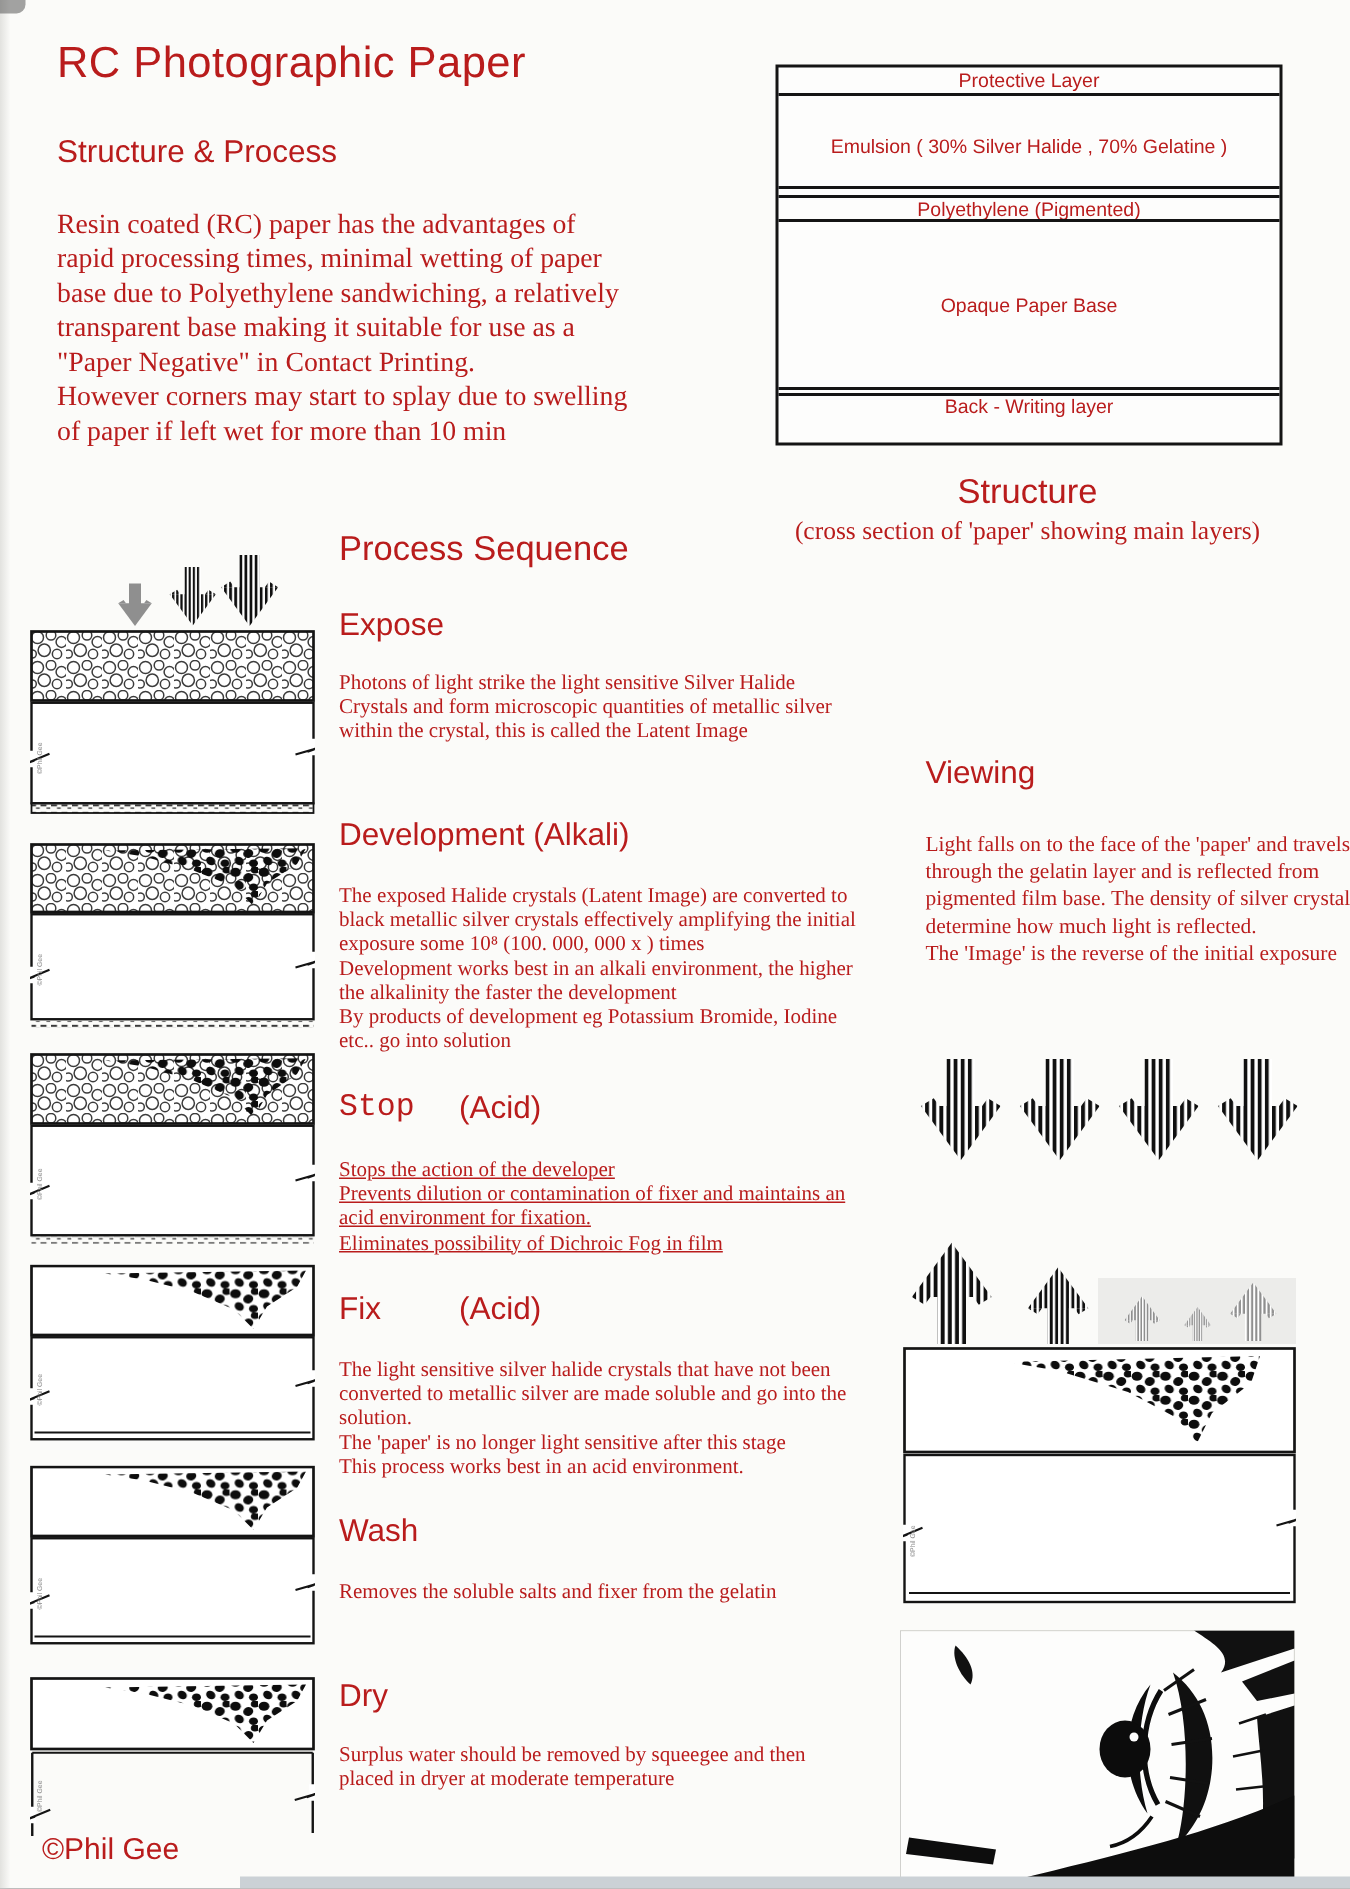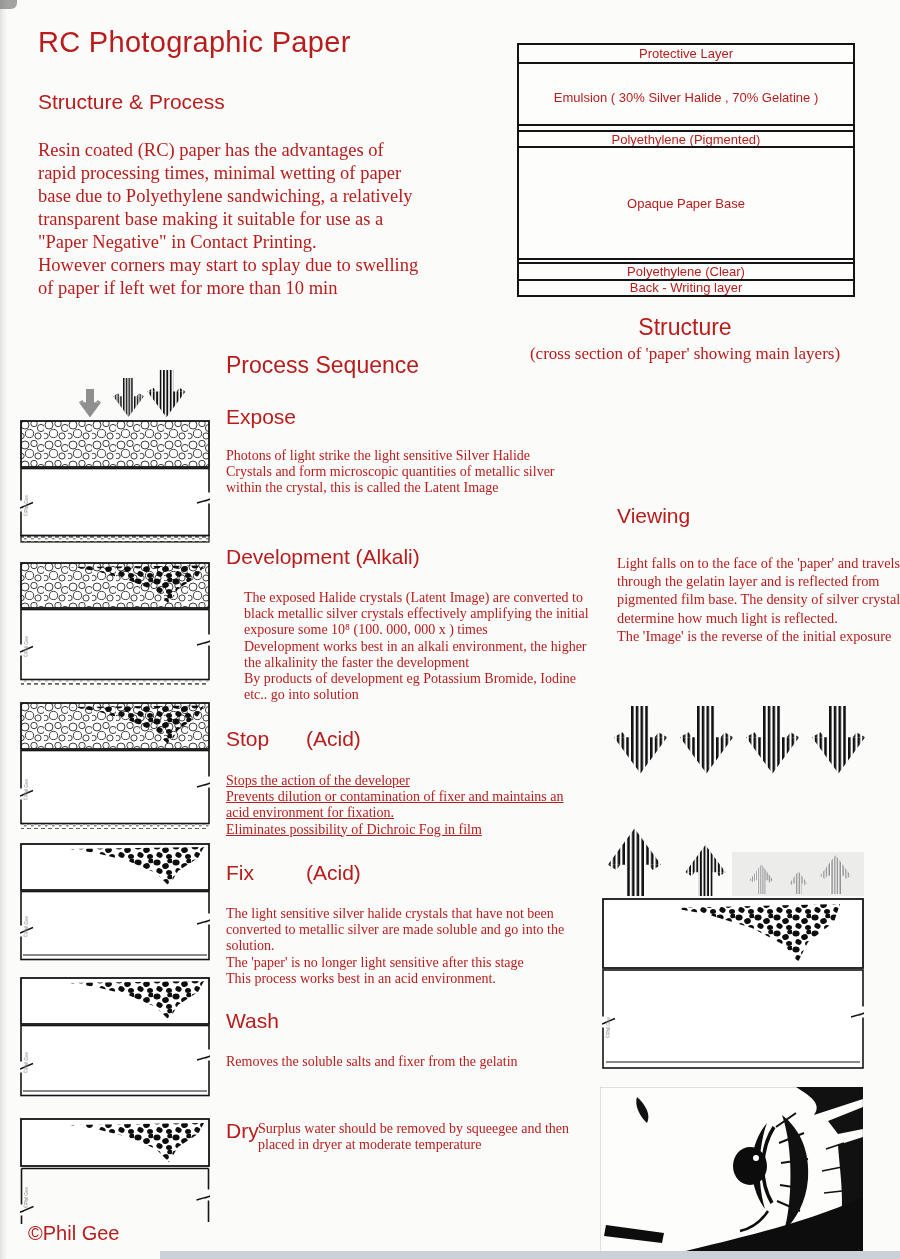--- a/index.html
+++ b/index.html
@@ -91,62 +91,61 @@
 However corners may start to splay due to swelling
 of paper if left wet for more than 10 min</div>
 
   <div class="abs layerbox" style="left:517px;top:43px;width:338px;height:254px;">
     <div class="lrow" style="height:19px;line-height:18px;">Protective Layer</div>
     <div class="lrow" style="height:62px;padding-top:26px;">Emulsion ( 30% Silver Halide , 70% Gelatine )</div>
     <div class="lrow" style="height:6px;"></div>
     <div class="lrow" style="height:16px;line-height:15px;">Polyethylene (Pigmented)</div>
     <div class="lrow" style="height:112px;line-height:112px;">Opaque Paper Base</div>
     <div class="lrow" style="height:4px;"></div>
-    <div class="lrow" style="height:17px;line-height:16px;">Polyethylene  (Clear)</div>
     <div class="lrow" style="height:16px;line-height:14px;">Back - Writing layer</div>
   </div>
   <div class="abs structhead" style="left:530px;top:314px;width:310px;">Structure</div>
   <div class="abs serif caption" style="left:470px;top:344px;width:430px;">(cross section of 'paper' showing main layers)</div>
 
   <div class="abs h-proc" style="left:226px;top:352px;">Process Sequence</div>
 
   <div class="abs h-step" style="left:226px;top:405px;">Expose</div>
   <div class="abs serif steptext ml" style="left:226px;top:448px;width:430px;">Photons of light strike the light sensitive Silver Halide
 Crystals and form microscopic quantities of metallic silver
 within the crystal, this is called the Latent Image</div>
 
   <div class="abs h-step" style="left:226px;top:545px;text-align:center;">Development (Alkali)</div>
-  <div class="abs serif steptext ml" style="left:226px;top:590px;width:430px;margin-left:18px;">The exposed Halide crystals (Latent Image) are converted to
+  <div class="abs serif steptext ml" style="left:226px;top:590px;width:430px;">The exposed Halide crystals (Latent Image) are converted to
 black metallic silver crystals effectively amplifying the initial
 exposure some 10⁸ (100. 000, 000 x ) times
 Development works best in an alkali environment, the higher
 the alkalinity  the faster the development
 By products of development eg Potassium Bromide, Iodine
 etc.. go into solution</div>
 
-  <div class="abs h-step" style="left:226px;top:727px;">Stop</div>
+  <div class="abs h-step" style="left:226px;top:727px;font-family:Liberation Mono, monospace;">Stop</div>
   <div class="abs h-step" style="left:306px;top:727px;">(Acid)</div>
   <div class="abs serif steptext ml" style="left:226px;top:773px;width:430px;text-decoration:underline;">Stops the action of the developer
 Prevents dilution or contamination of fixer and maintains an
 acid environment for fixation.
 Eliminates possibility of Dichroic Fog in film</div>
 
   <div class="abs h-step" style="left:226px;top:861px;">Fix</div>
   <div class="abs h-step" style="left:306px;top:861px;">(Acid)</div>
   <div class="abs serif steptext ml" style="left:226px;top:906px;width:430px;">The light sensitive silver halide crystals that have not been
 converted to metallic silver are made soluble and go into the
 solution.
 The 'paper' is no longer light sensitive after this stage
 This process works best in an acid environment.</div>
 
   <div class="abs h-step" style="left:226px;top:1009px;">Wash</div>
   <div class="abs serif steptext ml" style="left:226px;top:1054px;width:430px;">Removes the soluble salts and fixer from the gelatin</div>
 
   <div class="abs h-step" style="left:226px;top:1119px;">Dry</div>
-  <div class="abs serif steptext ml" style="left:226px;top:1121px;width:430px;margin-left:32px;">Surplus water should be removed by squeegee and then
+  <div class="abs serif steptext ml" style="left:226px;top:1163px;width:430px;">Surplus water should be removed by squeegee and then
 placed in dryer at moderate temperature</div>
 
   <div class="abs h-step" style="left:617px;top:504px;">Viewing</div>
   <div class="abs serif viewtext ml" style="left:617px;top:554px;width:290px;">Light  falls on to the face of the 'paper' and travels
 through the  gelatin layer and is reflected from
 pigmented film base.  The density of silver crystals
 determine how much light is reflected.
 The 'Image' is the reverse of the initial exposure</div>
 
   <svg class="abs" style="left:20px;top:370px;" width="190" height="50">

